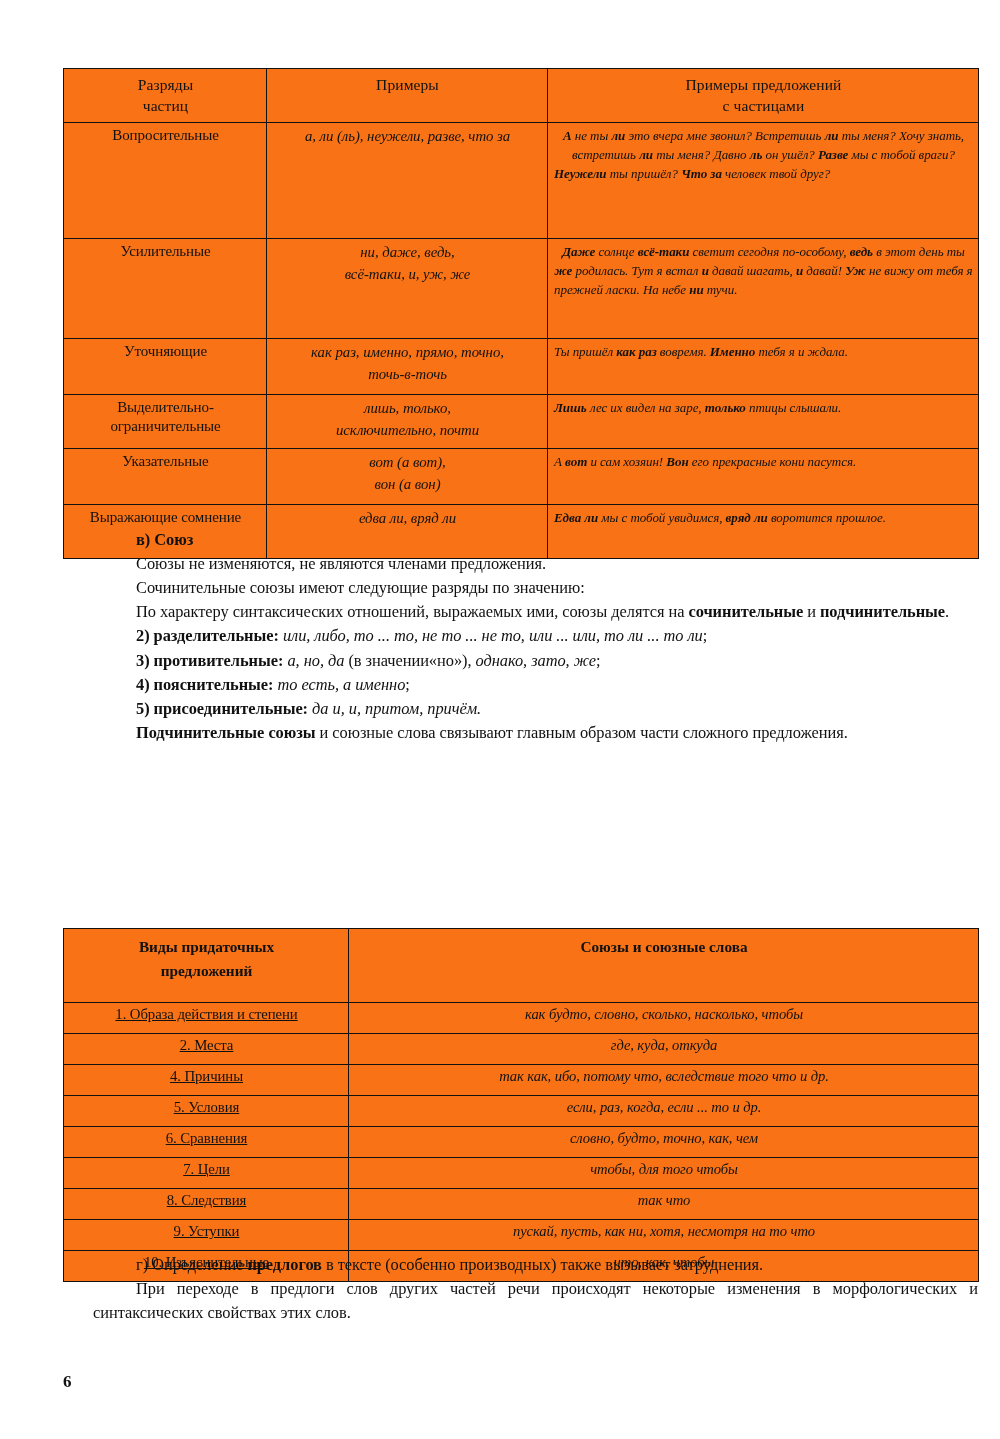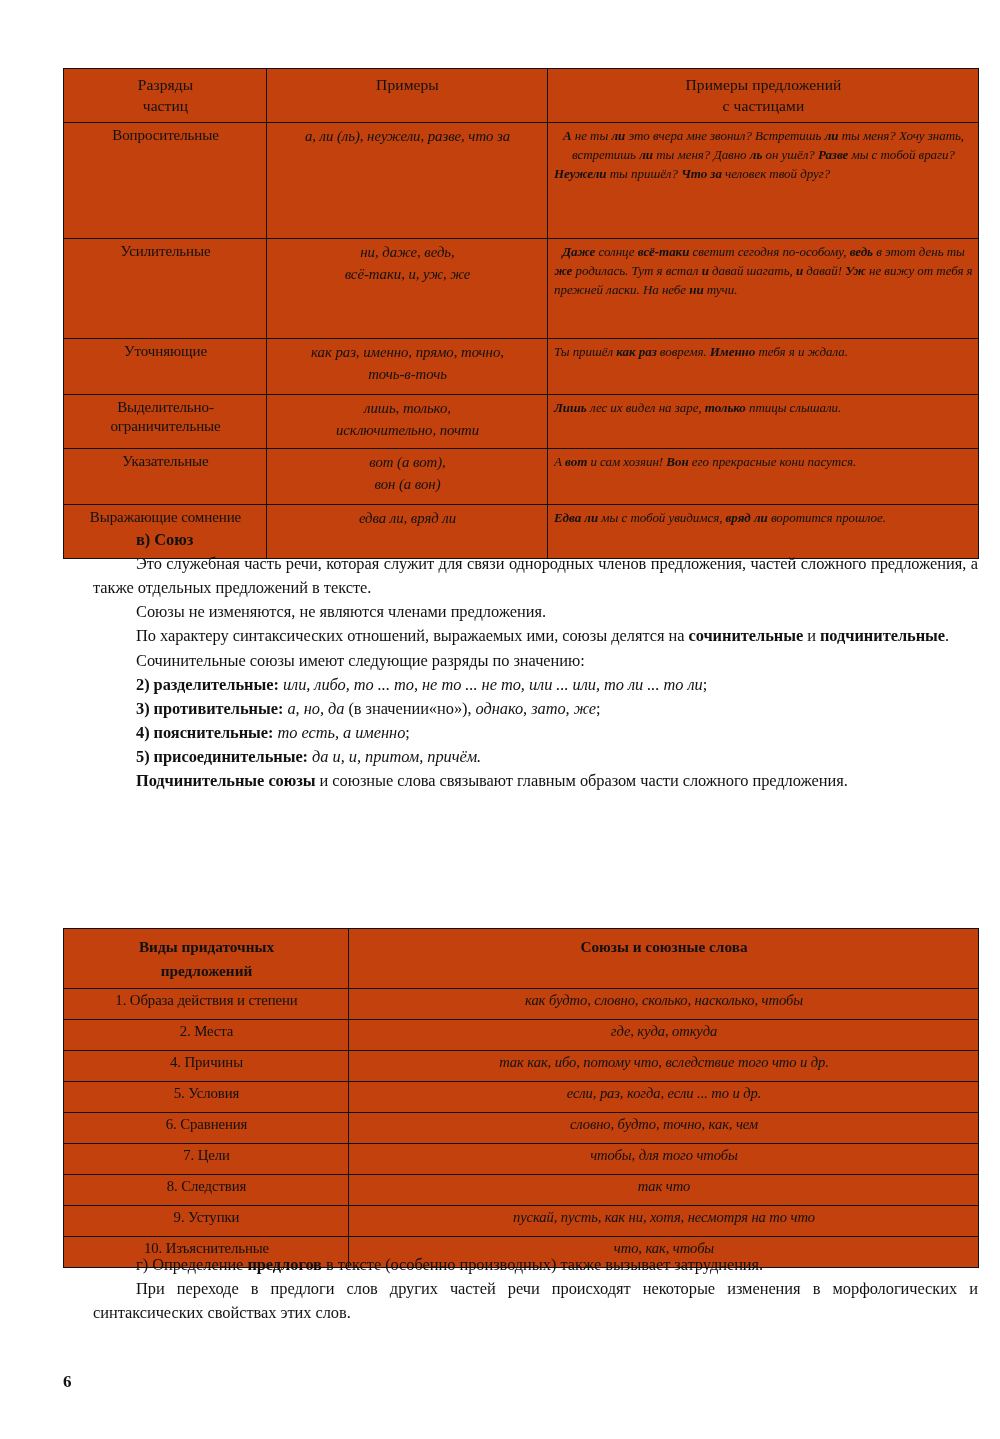--- a/index.html
+++ b/index.html
@@ -23,21 +23,21 @@
     width: 1000px;
     height: 1439px;
     box-sizing: border-box;
   }
 
   
   table.doc-table {
     border-collapse: collapse;
     table-layout: fixed;
     border: 1.6px solid #111;
-    background: #c2410c;
+    background: #f97316;
   }
   table.doc-table td,
   table.doc-table th {
     border: 1.2px solid #111;
     vertical-align: top;
     padding: 3px 5px 4px 6px;
     font-weight: normal;
     text-align: center;
   }
 
@@ -106,30 +106,31 @@
   }
   #clauses-table col.k1 { width: 285px; }
   #clauses-table col.k2 { width: 630px; }
 
   #clauses-table thead th {
     text-align: center;
     font-size: 15.3px;
     font-weight: bold;
     line-height: 1.55;
     padding-top: 6px;
-    padding-bottom: 6px;
+    padding-bottom: 20px;
   }
   #clauses-table thead th .hdr-l2 { display: block; }
   #clauses-table tbody td { height: 23px; }
   .ctype-cell {
     font-size: 14.8px;
     line-height: 1.2;
     padding-top: 3px;
     padding-bottom: 3px;
     letter-spacing: -.1px;
+    text-decoration: underline;
   }
   .cconj-cell {
     font-style: italic;
     font-size: 14.6px;
     line-height: 1.2;
     padding-top: 3px;
     padding-bottom: 3px;
     letter-spacing: -.1px;
   }
 
@@ -246,24 +247,23 @@
         <td class="cat-cell">Выражающие сомнение</td>
         <td class="ex-cell">едва ли, вряд ли</td>
         <td class="sent-cell"><b>Едва ли</b> мы с тобой увидимся, <b>вряд ли</b> воротится прошлое.</td>
       </tr>
 
     </tbody>
   </table>
 
   <div class="prose" id="section-soyuz">
     <p class="heading-line"><b>в) Союз</b></p>
-    <p>Это служебная часть речи, которая служит для связи однородных членов предложения, частей сложного предложения, а также отдельных предложений в тексте.</p>
     <p>Союзы не изменяются, не являются членами предложения.</p>
+    <p>Сочинительные союзы имеют следующие разряды по значению:</p>
     <p>По характеру синтаксических отношений, выражаемых ими, союзы делятся на <b>сочинительные</b> и <b>подчинительные</b>.</p>
-    <p>Сочинительные союзы имеют следующие разряды по значению:</p>
     <p><b>2) разделительные:</b> <i>или, либо, то ... то, не то ... не то, или ... или, то ли ... то ли</i>;</p>
     <p><b>3) противительные:</b> <i>а, но, да</i> (в значении«но»), <i>однако, зато, же</i>;</p>
     <p><b>4) пояснительные:</b> <i>то есть, а именно</i>;</p>
     <p><b>5) присоединительные:</b> <i>да и, и, притом, причём.</i></p>
     <p><b>Подчинительные союзы</b> и союзные слова связывают главным образом части сложного предложения.</p>
   </div>
 
   <table class="doc-table" id="clauses-table">
     <colgroup>
         <col class="k1">

